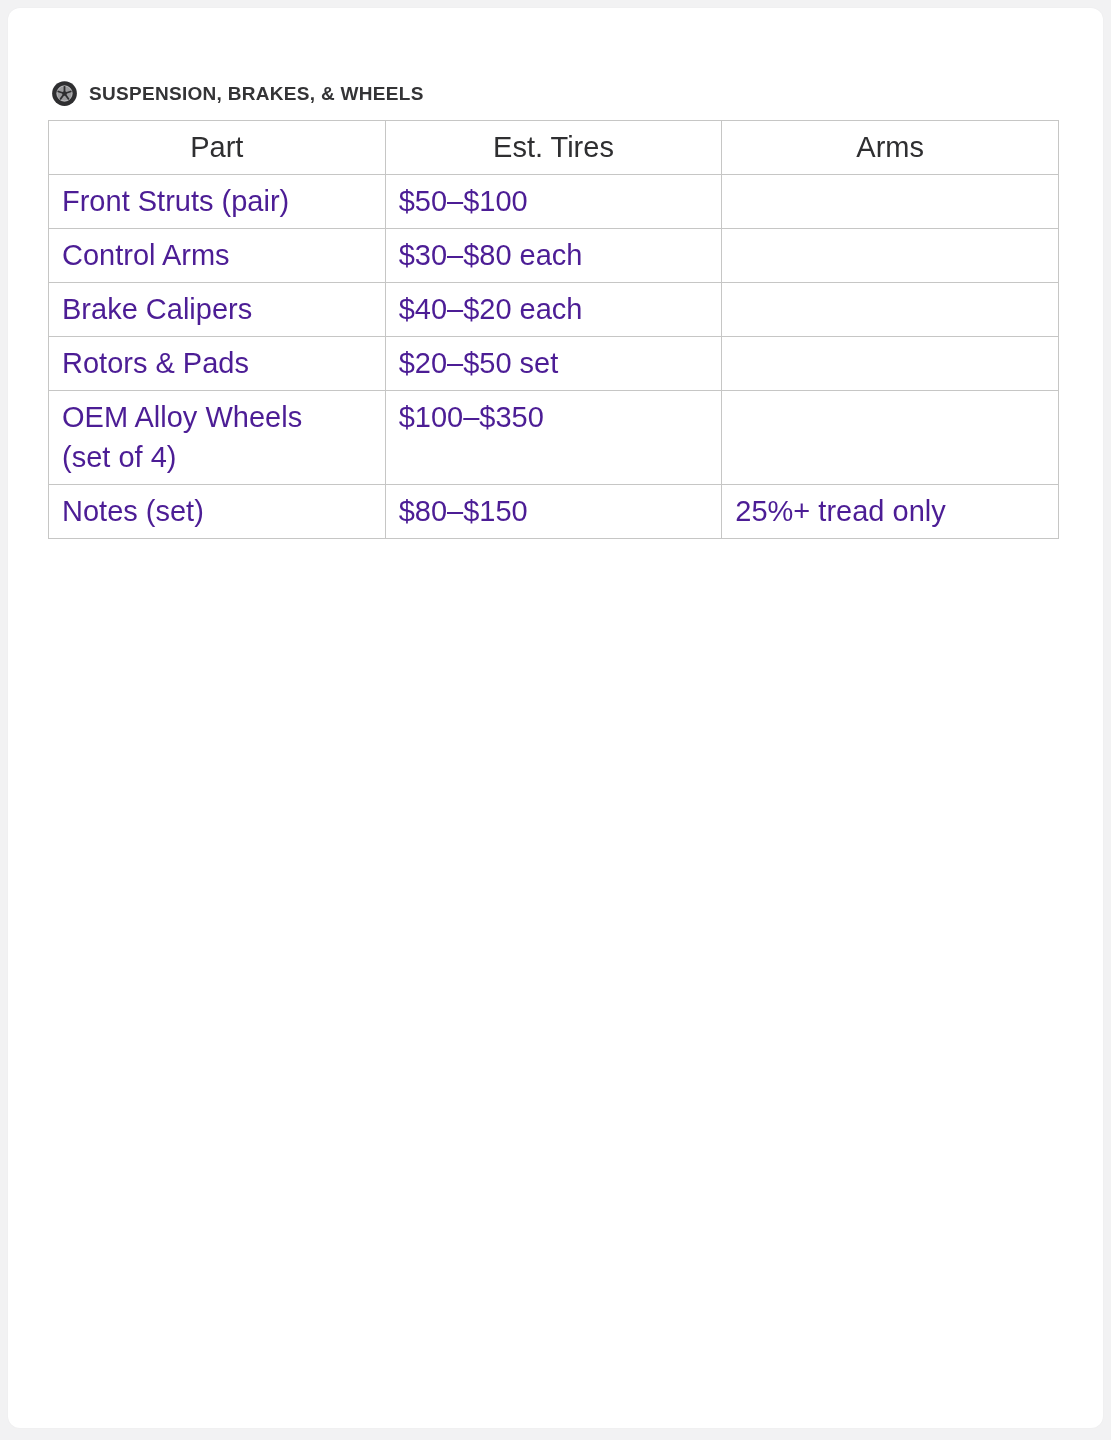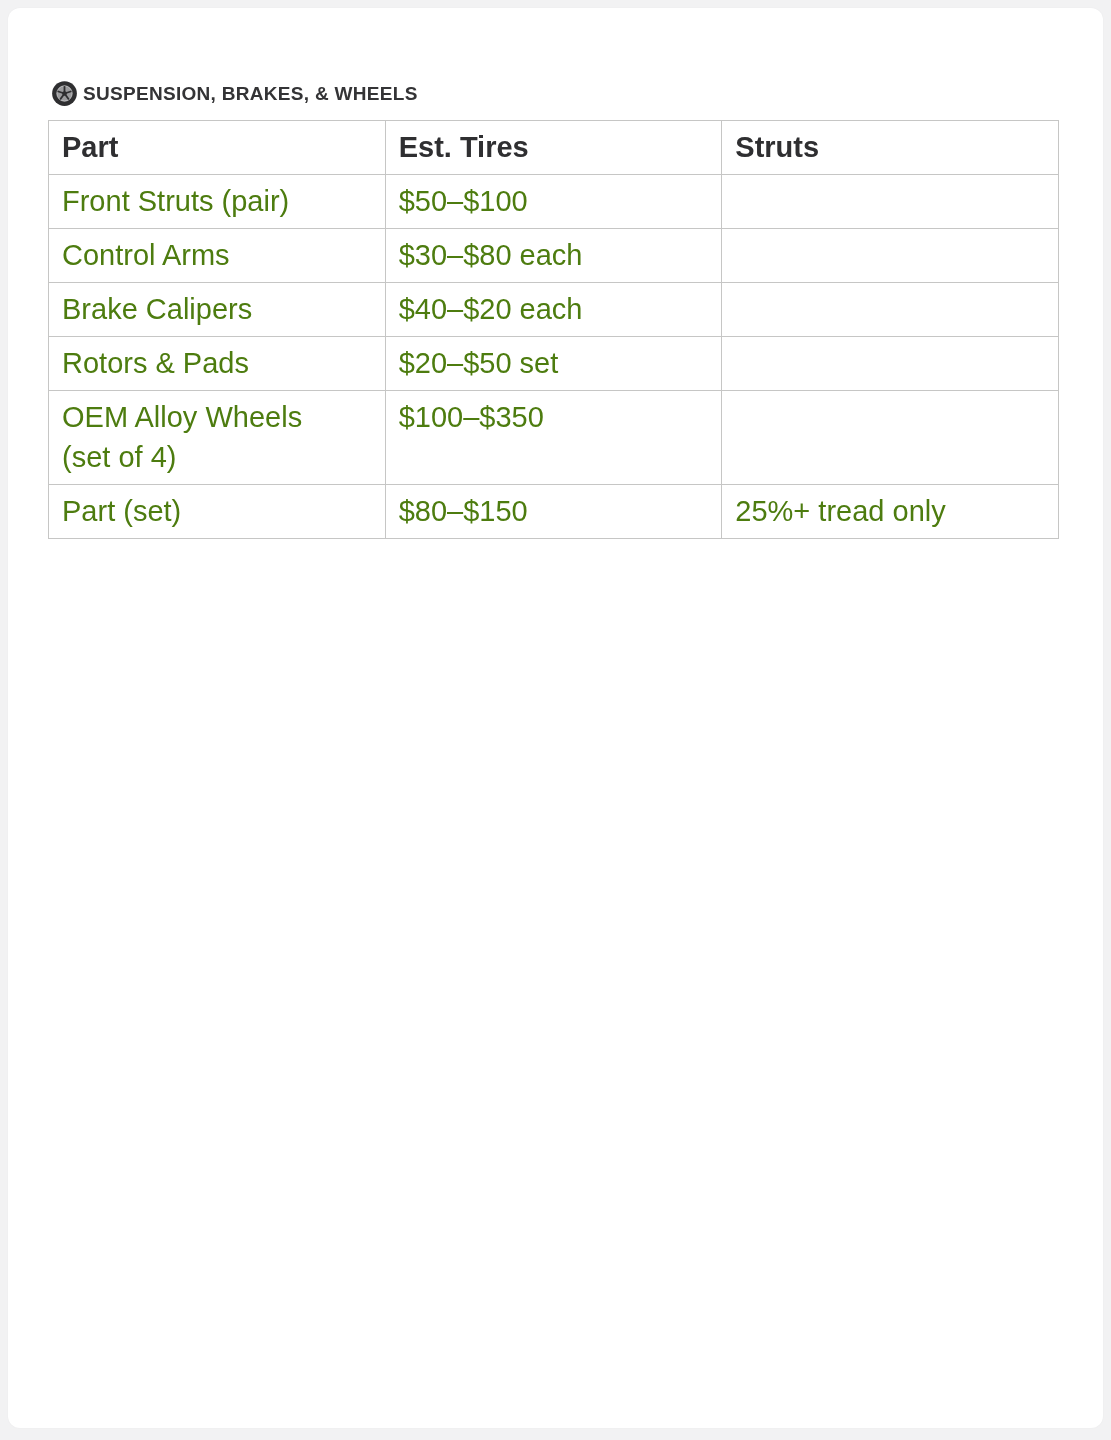--- a/index.html
+++ b/index.html
@@ -15,21 +15,21 @@
     background: #ffffff;
     border-radius: 12px;
     box-shadow: 0 0 2px rgba(0,0,0,0.04);
   }
   .content {
     padding: 72px 44px 0 40px;
   }
   .section-heading {
     display: flex;
     align-items: center;
-    gap: 5px;
+    gap: 11px;
     margin-bottom: 13px;
     padding-left: 3px;
   }
   .wheel-icon {
     width: 27px; height: 27px;
     flex: 0 0 auto;
     display: block;
   }
   .section-title {
     font-size: 19px;
@@ -43,27 +43,28 @@
     table-layout: fixed;
   }
   .parts-table col { width: 33.333%; }
   .parts-table th, .parts-table td {
     border: 1px solid #c6c6c5;
     text-align: left;
     vertical-align: top;
     padding: 6px 13px 7px 13px;
     font-size: 29px;
     line-height: 40px;
-    color: #4d7c0f;
+    color: #4c1d95;
     white-space: pre-line;
     overflow: hidden;
   }
   .parts-table th {
-    font-weight: 700;
+    font-weight: 400;
     color: #2f2f31;
+    text-align: center;
   }
 </style>
 </head>
 <body>
 
 <div class="card">
   <div class="content">
 
     <div class="section-heading">
       <svg class="wheel-icon" viewBox="0 0 24 24" aria-hidden="true">
@@ -85,21 +86,21 @@
     <table class="parts-table">
       <colgroup>
           <col>
           <col>
           <col>
         </colgroup>
       <thead>
         <tr>
           <th>Part</th>
           <th>Est. Tires</th>
-          <th>Struts</th>
+          <th>Arms</th>
         </tr>
       </thead>
       <tbody>
         <tr>
           <td>Front Struts (pair)</td>
           <td>$50–$100</td>
           <td></td>
         </tr>
         <tr>
           <td>Control Arms</td>
@@ -116,21 +117,21 @@
           <td>$20–$50 set</td>
           <td></td>
         </tr>
         <tr>
           <td>OEM Alloy Wheels
 (set of 4)</td>
           <td>$100–$350</td>
           <td></td>
         </tr>
         <tr>
-          <td>Part (set)</td>
+          <td>Notes (set)</td>
           <td>$80–$150</td>
           <td>25%+ tread only</td>
         </tr>
       </tbody>
     </table>
 
   </div>
 </div>
 
 </body></html>

